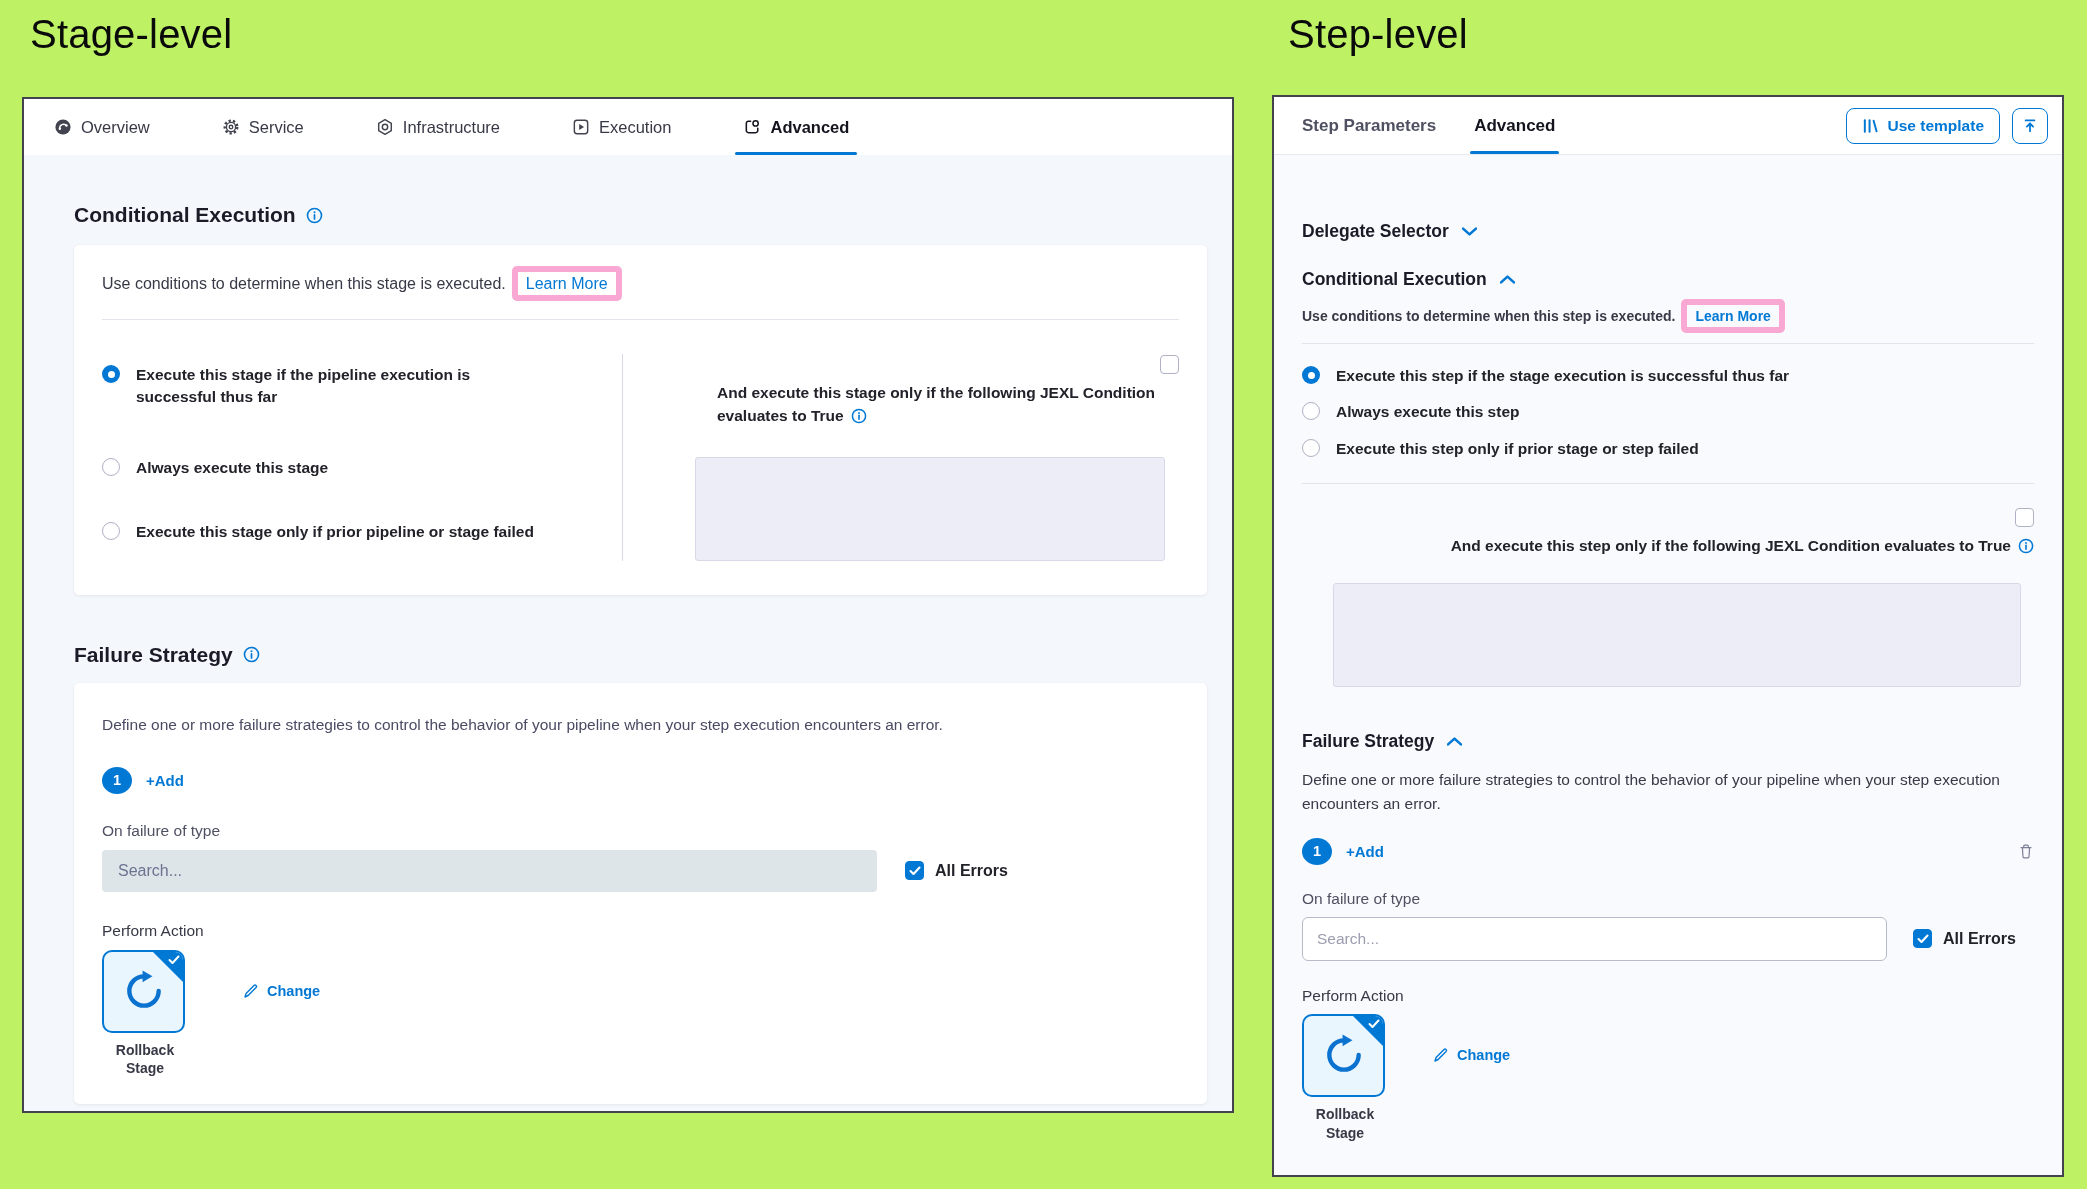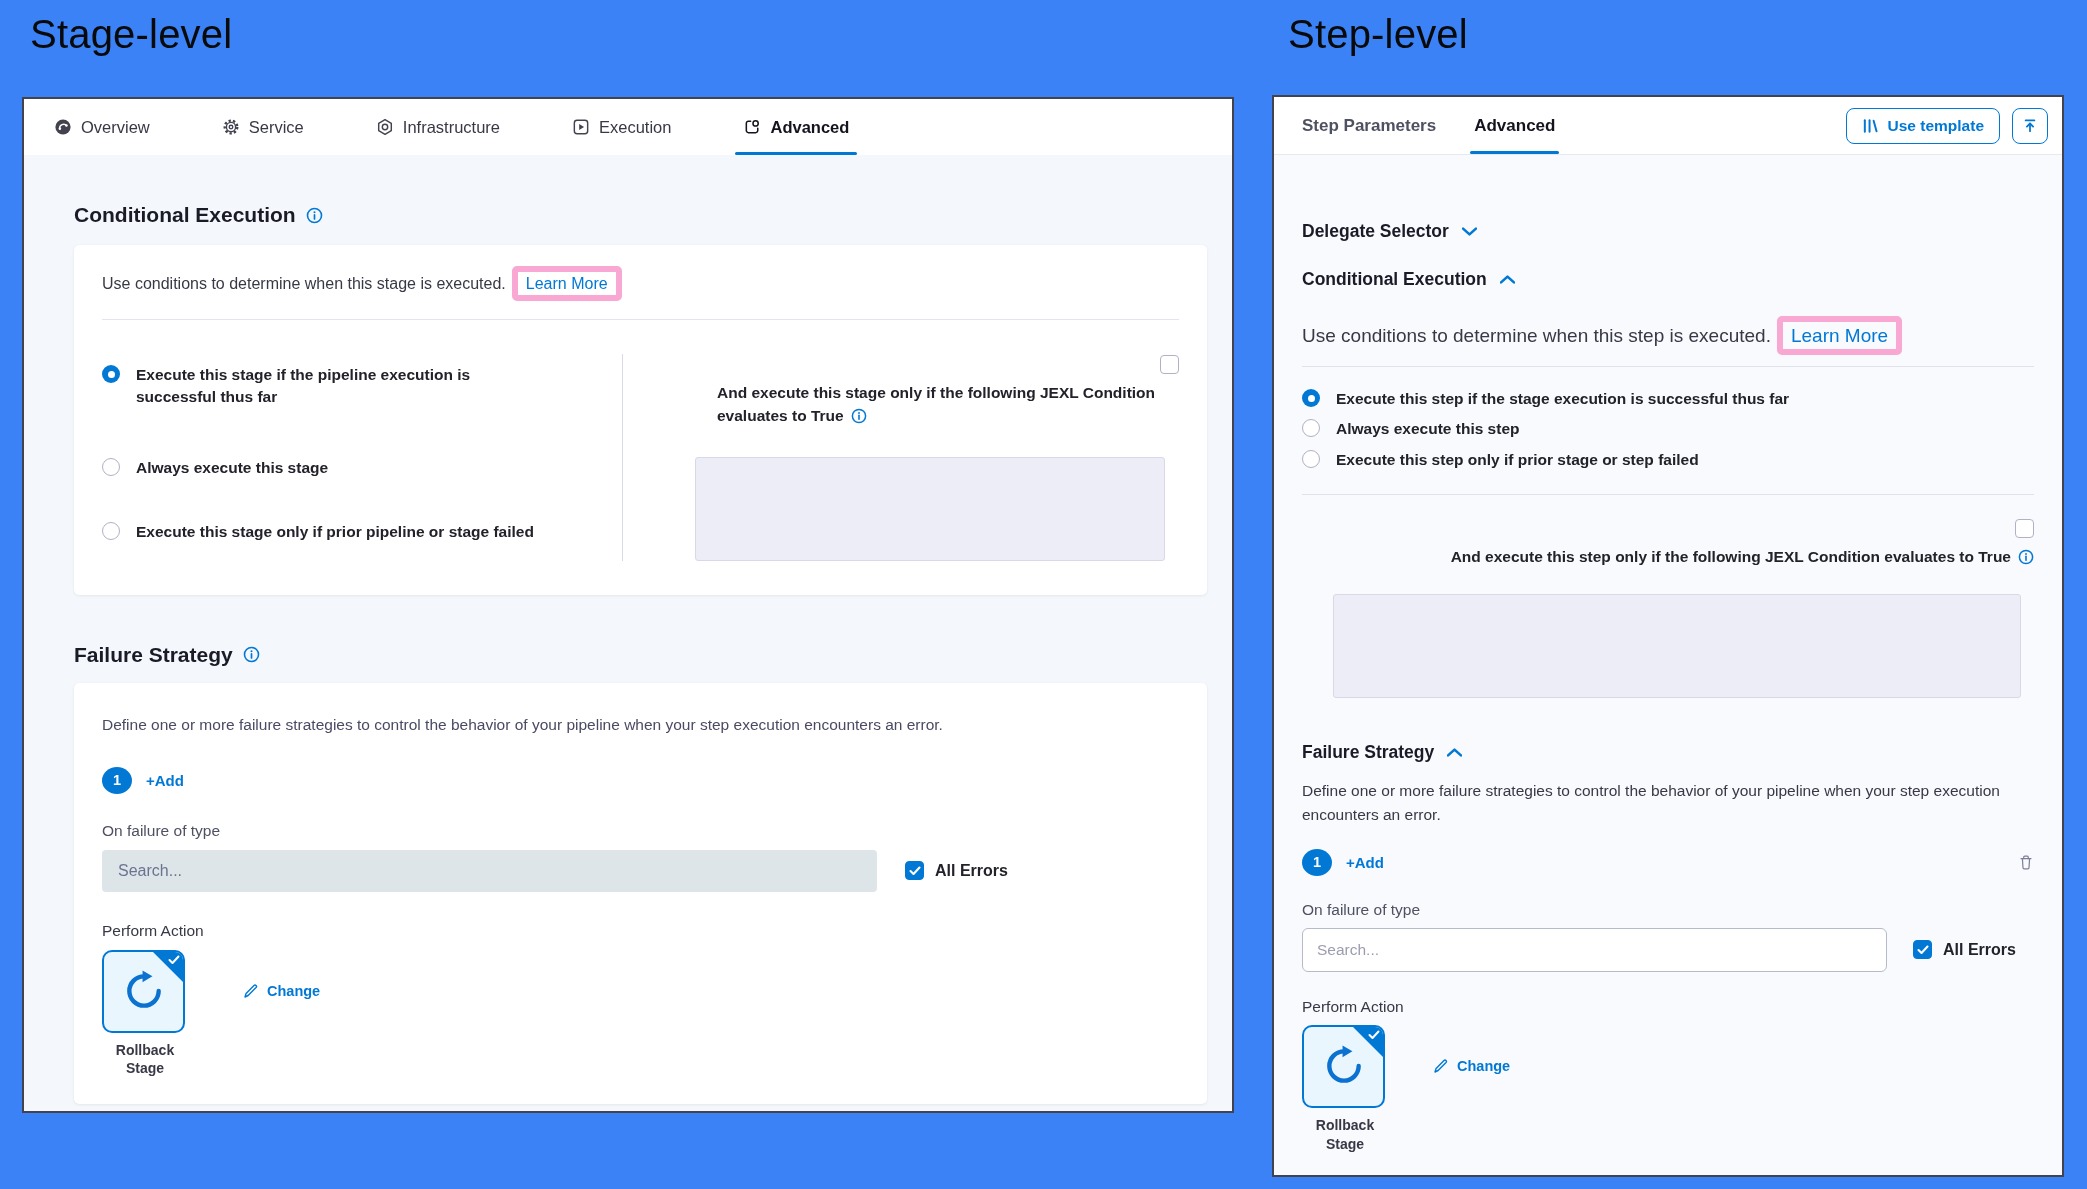--- a/index.html
+++ b/index.html
@@ -1,18 +1,18 @@
 <!DOCTYPE html>
 <html><head>
 <meta charset="utf-8">
 <style>
   * { box-sizing: border-box; margin: 0; padding: 0; }
   html,body { background:#fff; }
   body { font-family: "Liberation Sans", sans-serif; }
-  .canvas { position:relative; width:2087px; height:1189px; background:#3b82f6; overflow:hidden; }
+  .canvas { position:relative; width:2087px; height:1189px; background:#bef264; overflow:hidden; }
 
   .page-title { position:absolute; top:12px; font-size:40px; color:#0a0a0a; letter-spacing:.2px; }
   .stage-title { left:30px; }
   .step-title { left:1288px; }
 
   .panel { position:absolute; background:#fff; border:2px solid #42434f; }
   .stage-panel { left:22px; top:97px; width:1212px; height:1016px; }
   .step-panel  { left:1272px; top:95px; width:792px; height:1082px; }
 
   
@@ -332,27 +332,27 @@
 
       <div class="collapse-head" style="margin-top:27px;">
         <h3>Conditional Execution</h3>
         <span>
           <svg width="15" height="9" viewBox="0 0 14 8">
               <polyline points="1,6.7 7,1.3 13,6.7" fill="none" stroke="#0278d5" stroke-width="2.4" stroke-linecap="round" stroke-linejoin="round"></polyline>
             </svg>
         </span>
       </div>
 
-      <p class="desc" style="margin-top:35px;font-size:19px;">
+      <p class="desc" style="margin-top:18px;font-size:14px;font-weight:bold;">
         <span>Use conditions to determine when this step is executed.</span><a class="learn-more" style="background:transparent;" href="#">Learn More</a>
       </p>
 
       <div class="hdiv2" style="margin-top:19px;"></div>
 
-      <div style="margin-top:21px;display:flex;flex-direction:column;gap:8px;">
+      <div style="margin-top:21px;display:flex;flex-direction:column;gap:14px;">
         <div class="radio-row">
           <span class="radio sel"></span>
           <span class="radio-label nowrap">Execute this step if the stage execution is successful thus far</span>
         </div>
         <div class="radio-row">
           <span class="radio"></span>
           <span class="radio-label nowrap">Always execute this step</span>
         </div>
         <div class="radio-row">
           <span class="radio"></span>

